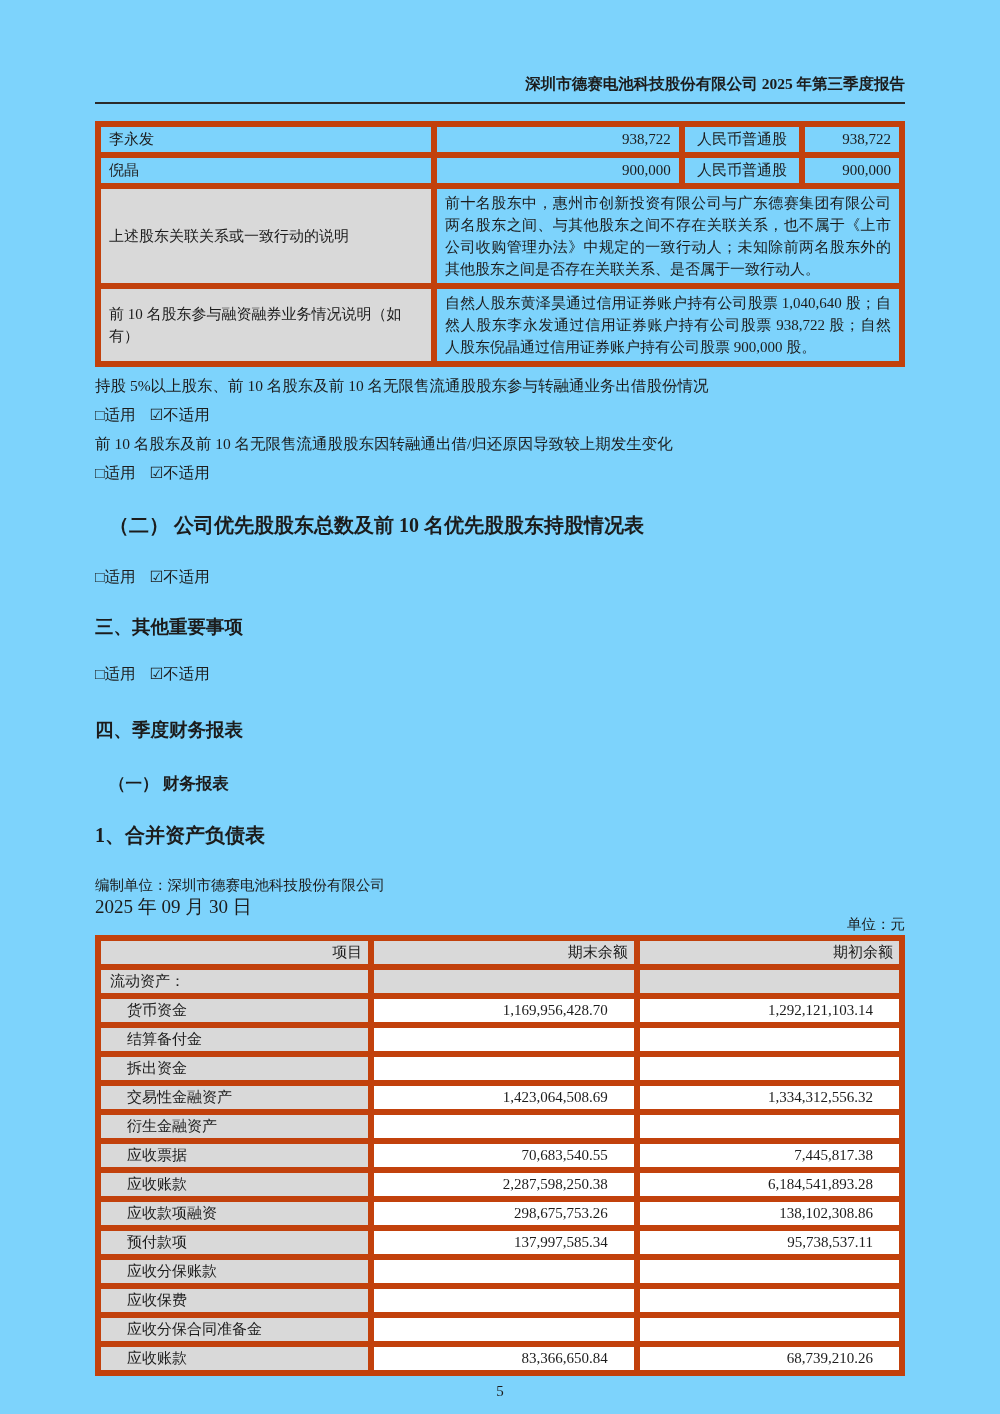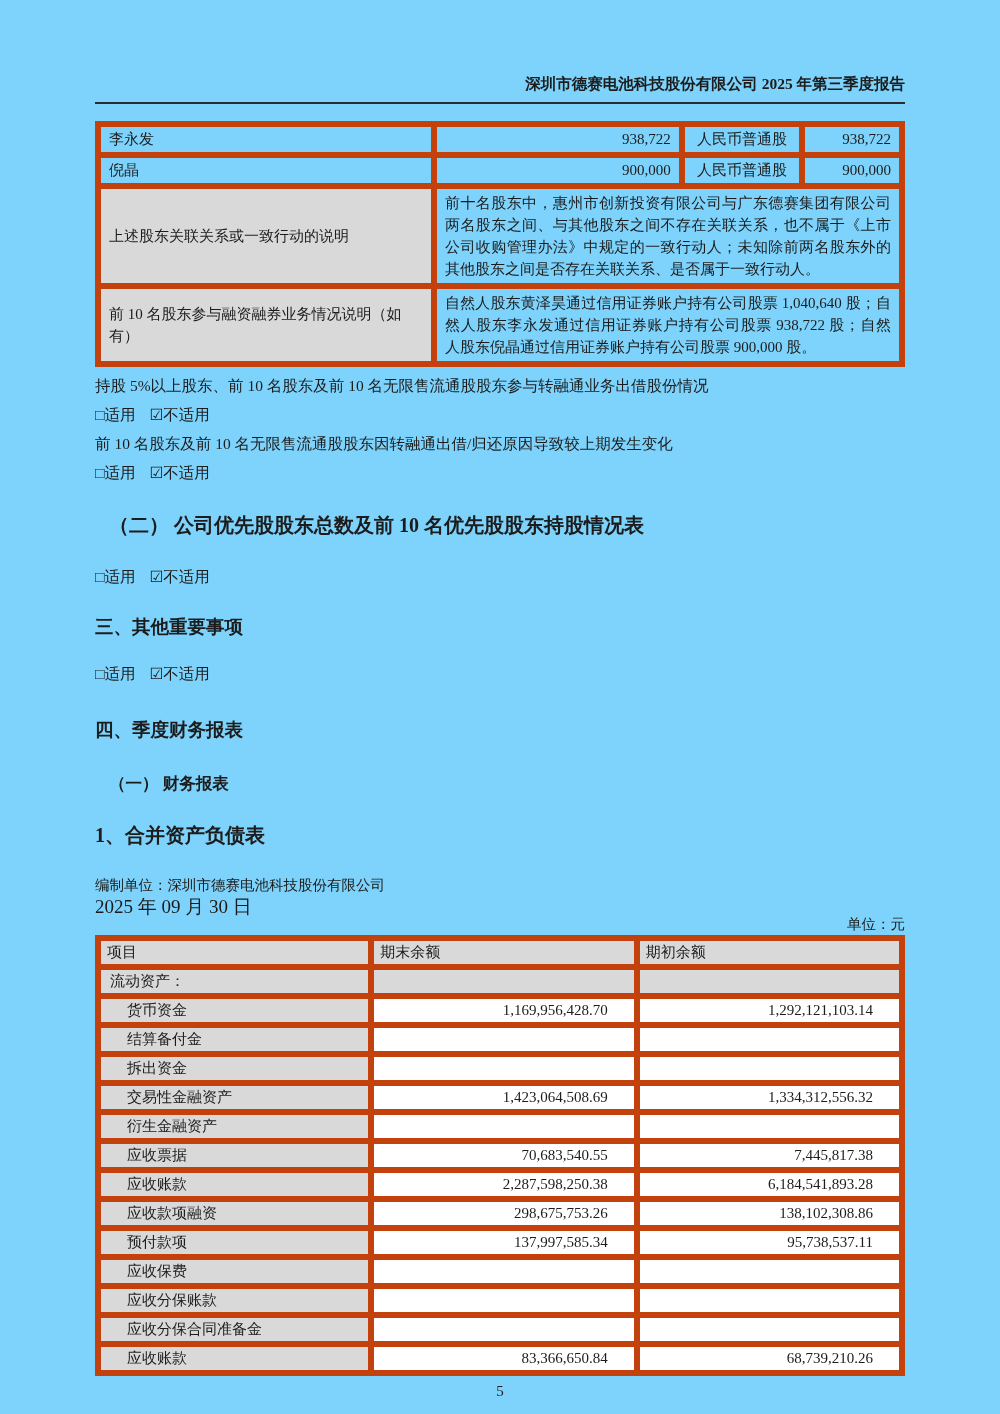--- a/index.html
+++ b/index.html
@@ -52,21 +52,21 @@
   .prepared-line { font-size:14.5px; margin-top:27px; line-height:18px; }
   .date-line { font-size:19px; text-align:left; margin-top:4px; line-height:18px; }
   .unit-line { font-size:14.5px; text-align:right; line-height:17px; margin-top:0; }
 
   
   .bs-table { margin-top:2px; font-size:15px; }
   .bs-table col.c1 { width:34%; }
   .bs-table col.c2 { width:33%; }
   .bs-table col.c3 { width:33%; }
   .bs-table th {
-    background:#d9d9d9; font-weight:normal; text-align:left;
+    background:#d9d9d9; font-weight:normal; text-align:right;
     height:29px; font-size:15px; padding:2px 6px;
   }
   .bs-table td { height:26.5px; padding:2px 26px; }
   .bs-item { background:#d9d9d9; text-align:left; padding-left:26px !important; }
   .bs-num { text-align:right; background:#ffffff; }
   .bs-section .bs-item { padding-left:9px !important; }
   .bs-section .bs-num { background:#d9d9d9; }
 
   .page-footer { text-align:center; font-size:15px; margin-top:7px; }
 </style>
@@ -202,26 +202,26 @@
           <td class="bs-item">应收款项融资</td>
           <td class="bs-num">298,675,753.26</td>
           <td class="bs-num">138,102,308.86</td>
         </tr>
         <tr>
           <td class="bs-item">预付款项</td>
           <td class="bs-num">137,997,585.34</td>
           <td class="bs-num">95,738,537.11</td>
         </tr>
         <tr>
+          <td class="bs-item">应收分保账款</td>
+          <td class="bs-num"></td>
+          <td class="bs-num"></td>
+        </tr>
+        <tr>
           <td class="bs-item">应收保费</td>
-          <td class="bs-num"></td>
-          <td class="bs-num"></td>
-        </tr>
-        <tr>
-          <td class="bs-item">应收分保账款</td>
           <td class="bs-num"></td>
           <td class="bs-num"></td>
         </tr>
         <tr>
           <td class="bs-item">应收分保合同准备金</td>
           <td class="bs-num"></td>
           <td class="bs-num"></td>
         </tr>
         <tr>
           <td class="bs-item">应收账款</td>

